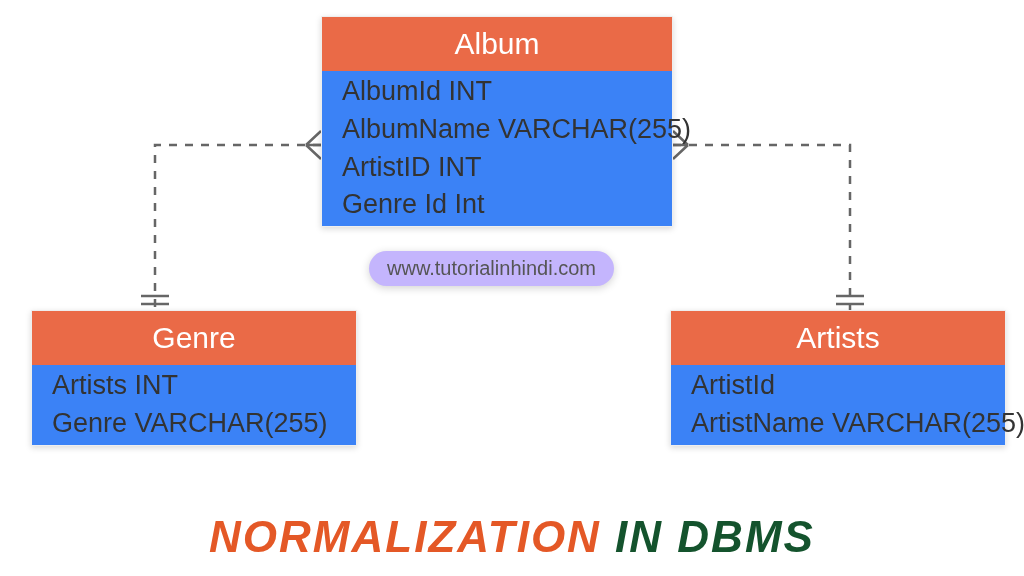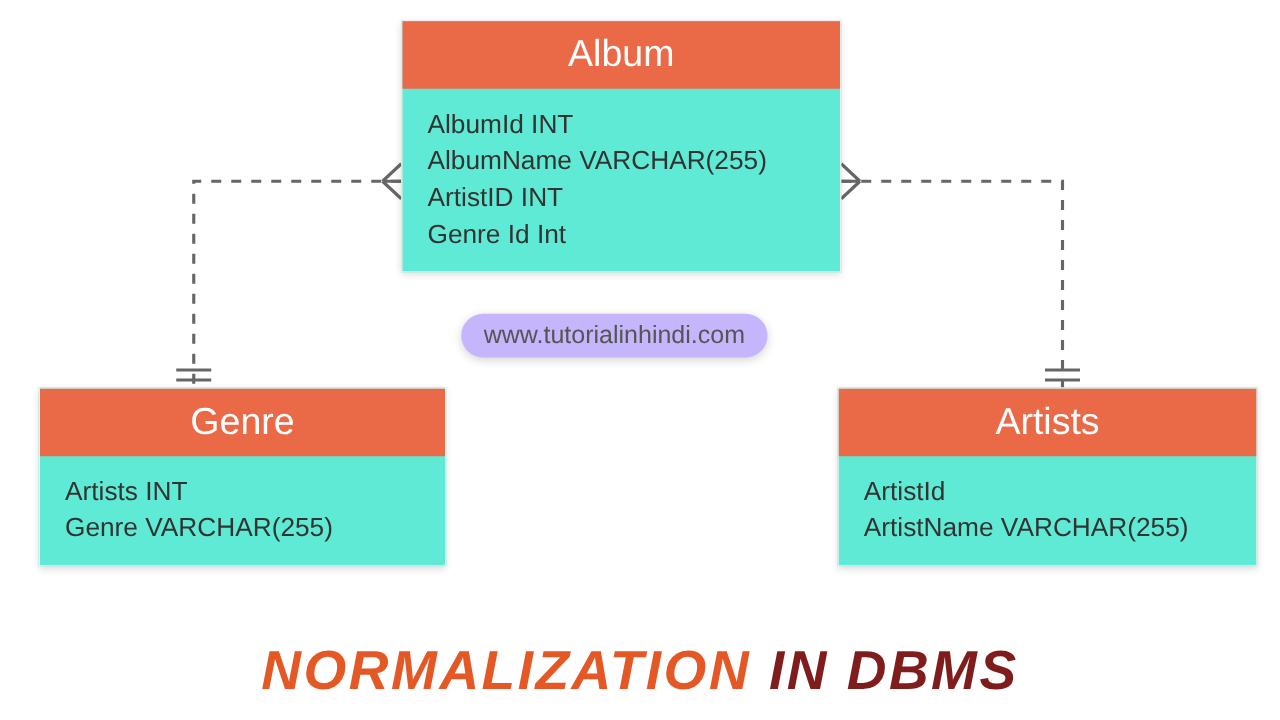--- a/index.html
+++ b/index.html
@@ -6,35 +6,35 @@
 body {
   width: 1024px;
   height: 576px;
   background: #ffffff;
   font-family: Arial, sans-serif;
   position: relative;
   overflow: hidden;
 }
 .entity {
   position: absolute;
-  background: #5eead4;
+  background: #3b82f6;
   box-shadow: 0 2px 6px rgba(0,0,0,0.15);
   border: 1px solid #eee;
 }
 .entity-header {
   background: #ea6a47;
   color: #ffffff;
   text-align: center;
   font-size: 30px;
   font-weight: 400;
   padding: 10px 0;
 }
 .entity-body {
-  padding: 14px 20px;
-  font-size: 21px;
+  padding: 2px 20px;
+  font-size: 27px;
   color: #333;
   line-height: 1.4;
   border-radius: 17px;
 }
 .attr { white-space: nowrap; }
 .watermark {
   position: absolute;
   background: #c4b5fd;
   padding: 6px 18px;
   border-radius: 20px;
@@ -48,21 +48,21 @@
   left: 0;
   right: 0;
   bottom: 14px;
   text-align: center;
   font-family: Impact, 'Arial Black', sans-serif;
   font-style: italic;
   font-size: 44px;
   letter-spacing: 2px;
 }
 .caption .c1 { color: #e45826; font-weight: 900; }
-.caption .c2 { color: #7f1d1d; font-weight: 700; }
+.caption .c2 { color: #14532d; font-weight: 700; }
 svg.connectors {
   position: absolute;
   inset: 0;
   width: 1024px;
   height: 576px;
   pointer-events: none;
 }
 </style>
 </head>
 <body>

